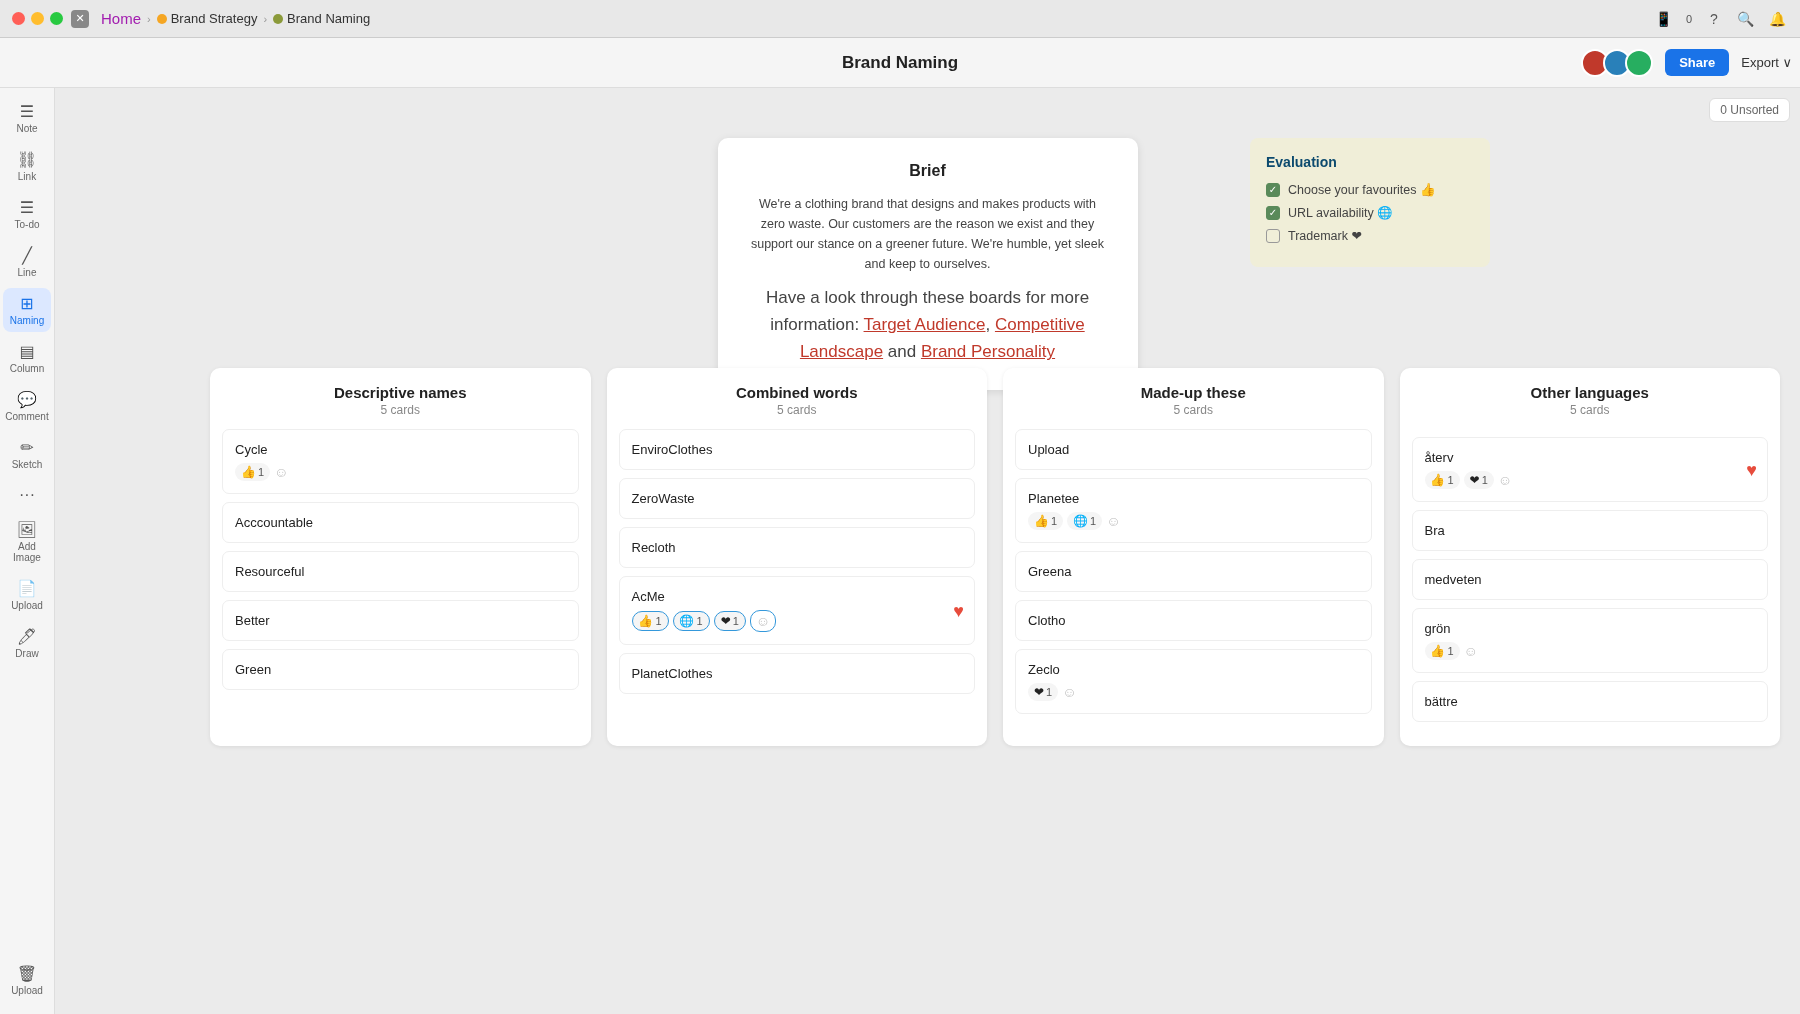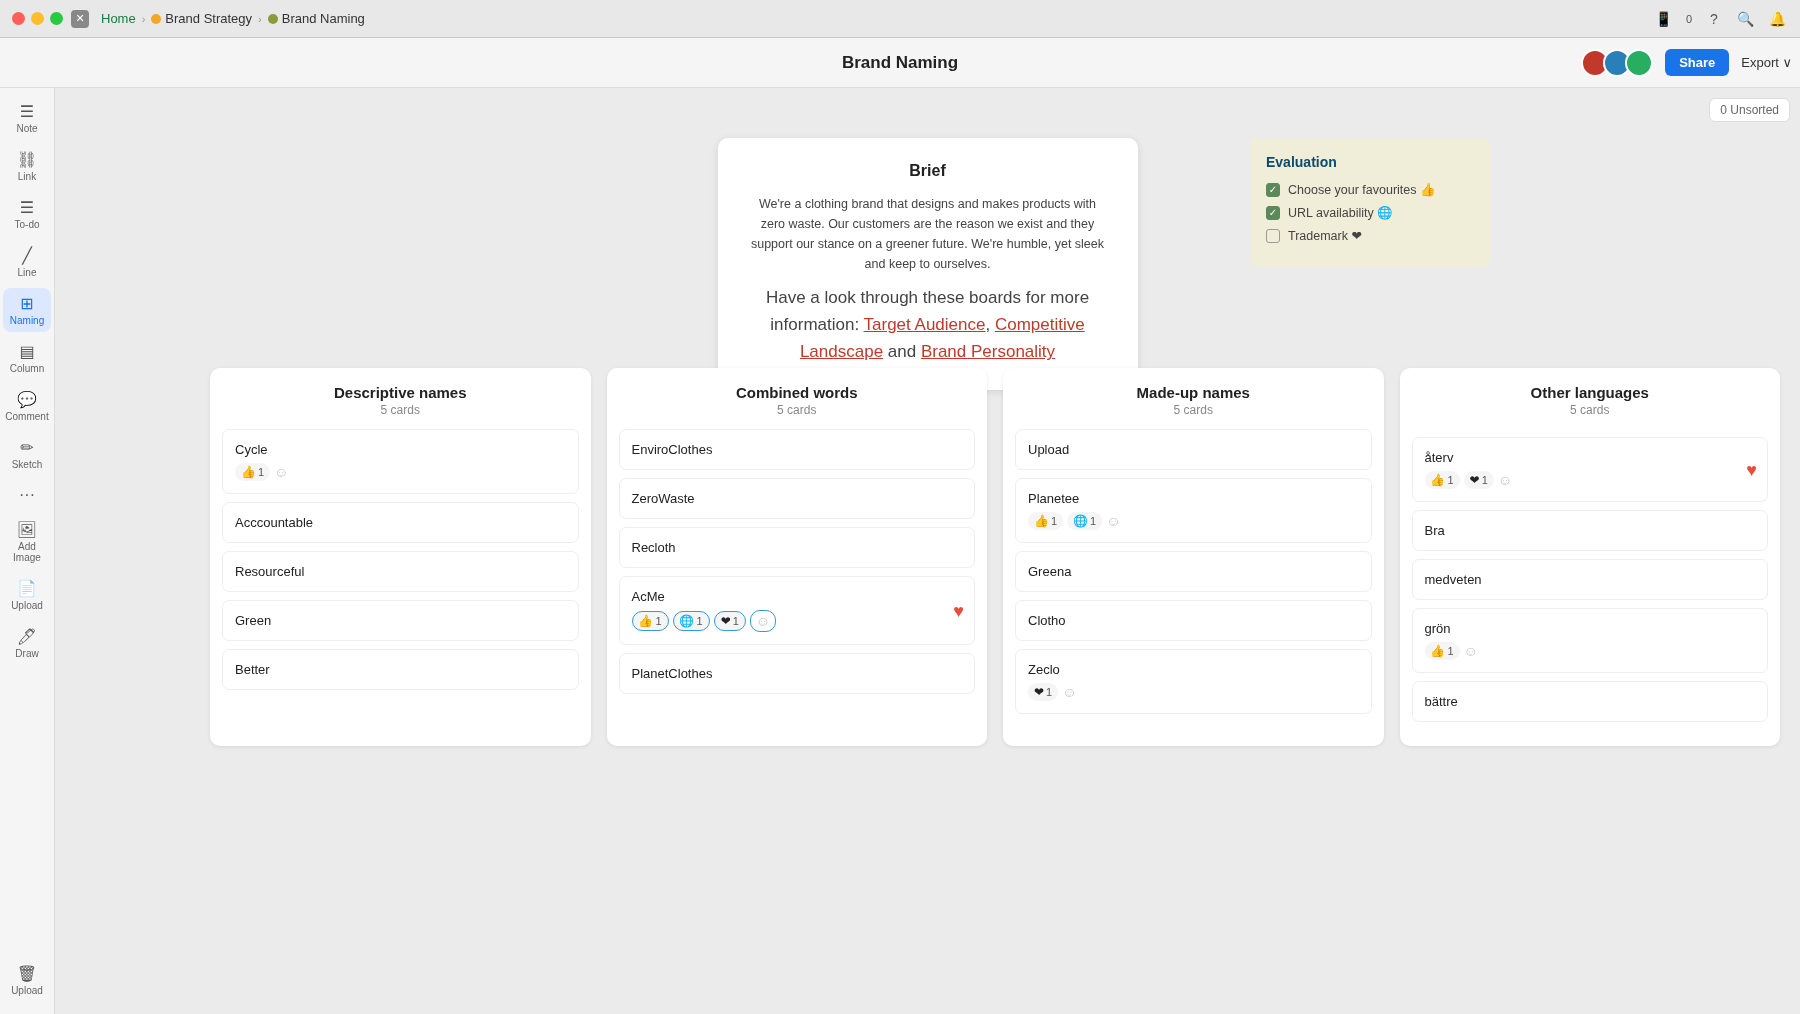--- a/index.html
+++ b/index.html
@@ -22,21 +22,21 @@
     .tl-red { background: #ff5f57; }
     .tl-yellow { background: #ffbd2e; }
     .tl-green { background: #28ca41; }
     .window-icon { width: 18px; height: 18px; background: #888; border-radius: 4px; display: flex; align-items: center; justify-content: center; color: white; font-size: 11px; }
     .breadcrumb { display: flex; align-items: center; gap: 6px; font-size: 13px; color: #333; margin-left: 4px; }
     .breadcrumb-item { display: flex; align-items: center; gap: 4px; cursor: pointer; }
     .breadcrumb-dot { width: 10px; height: 10px; border-radius: 50%; }
     .bc-orange { background: #f5a623; }
     .bc-olive { background: #8b9a3a; }
     .breadcrumb-sep { color: #999; font-size: 11px; }
-    .home-label { font-size: 13px; color: #15803d; }
+    .home-label { font-size: 15px; color: #a21caf; }
     .title-bar-right { margin-left: auto; display: flex; align-items: center; gap: 12px; }
     .tb-icon { width: 20px; height: 20px; display: flex; align-items: center; justify-content: center; color: #555; font-size: 14px; cursor: pointer; }
     .tb-badge { font-size: 11px; color: #555; }
 
     
     .app-header {
       height: 50px;
       background: #f5f5f5;
       border-bottom: 1px solid #ddd;
       display: flex;
@@ -345,24 +345,24 @@
             <span class="react-add">☺</span>
           </div>
         </div>
         <div class="card-item">
           <span>Acccountable</span>
         </div>
         <div class="card-item">
           <span>Resourceful</span>
         </div>
         <div class="card-item">
+          <span>Better</span>
+        </div>
+        <div class="card-item">
           <span>Green</span>
-        </div>
-        <div class="card-item">
-          <span>Better</span>
         </div>
       </div>
 
       <div class="board-column">
         <div class="col-title">Combined words</div>
         <div class="col-count">5 cards</div>
         <div class="card-item">
           <span>EnviroClothes</span>
         </div>
         <div class="card-item">
@@ -389,21 +389,21 @@
               </div>
             <span class="react-add" style="border: 1.5px solid #3498db; border-radius: 10px; padding: 2px 5px;">☺</span>
           </div>
         </div>
         <div class="card-item">
           <span>PlanetClothes</span>
         </div>
       </div>
 
       <div class="board-column">
-        <div class="col-title">Made-up names</div>
+        <div class="col-title">Made-up these</div>
         <div class="col-count">5 cards</div>
         <div class="card-item">
           <span>Upload</span>
         </div>
         <div class="card-item">
           <span>Planetee</span>
           <div class="card-reactions">
             <div class="reaction">
                 <span class="react-emoji">👍</span>
                 <span class="react-count">1</span>

